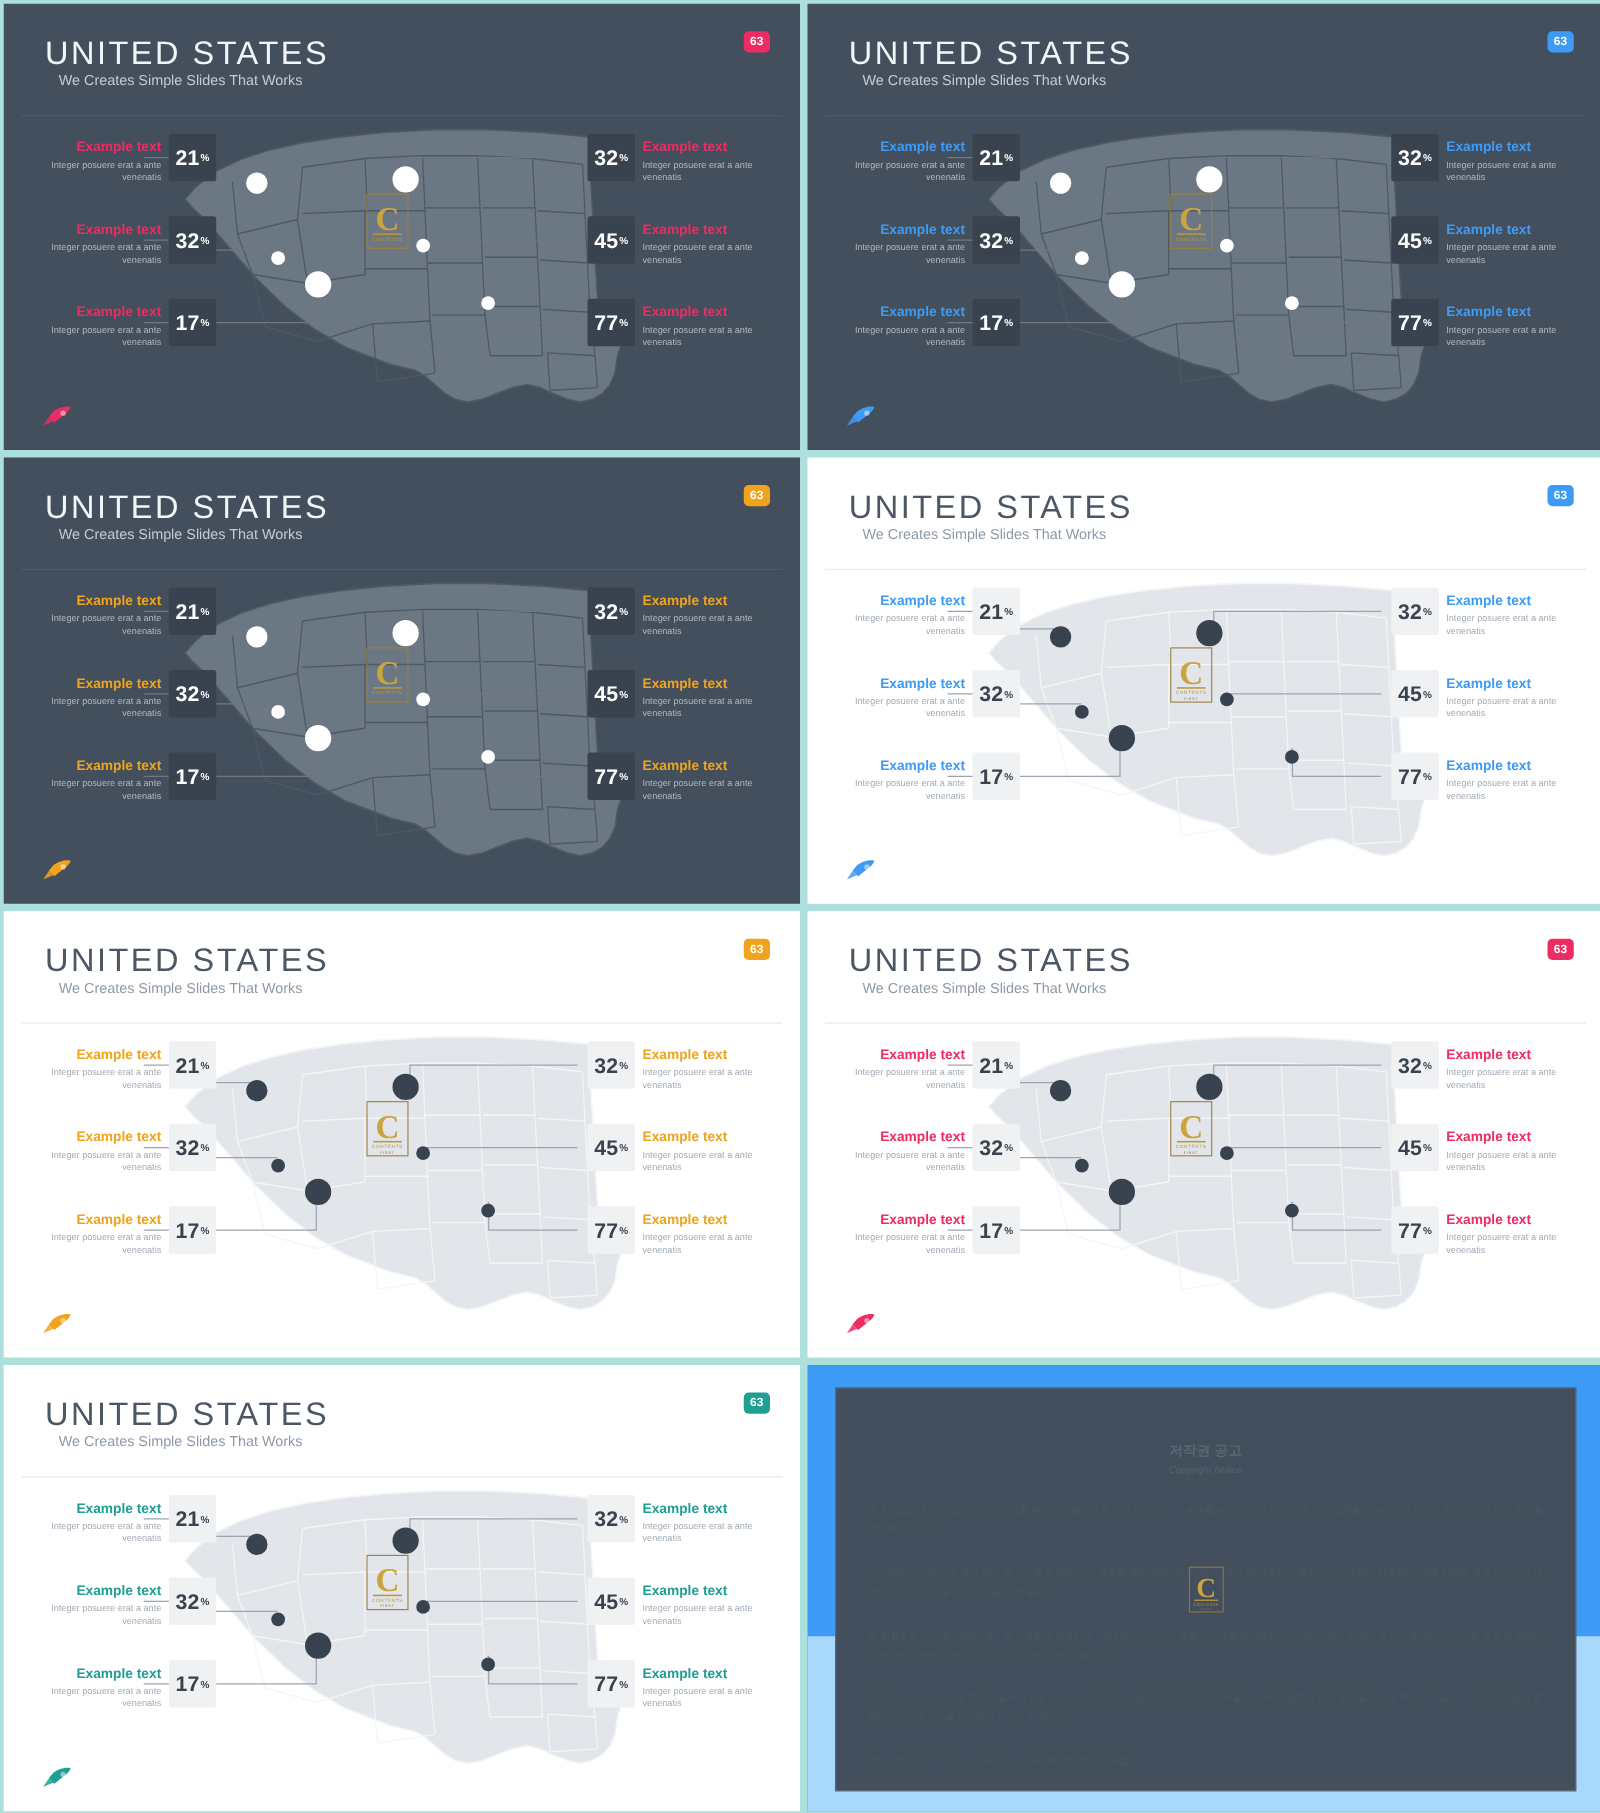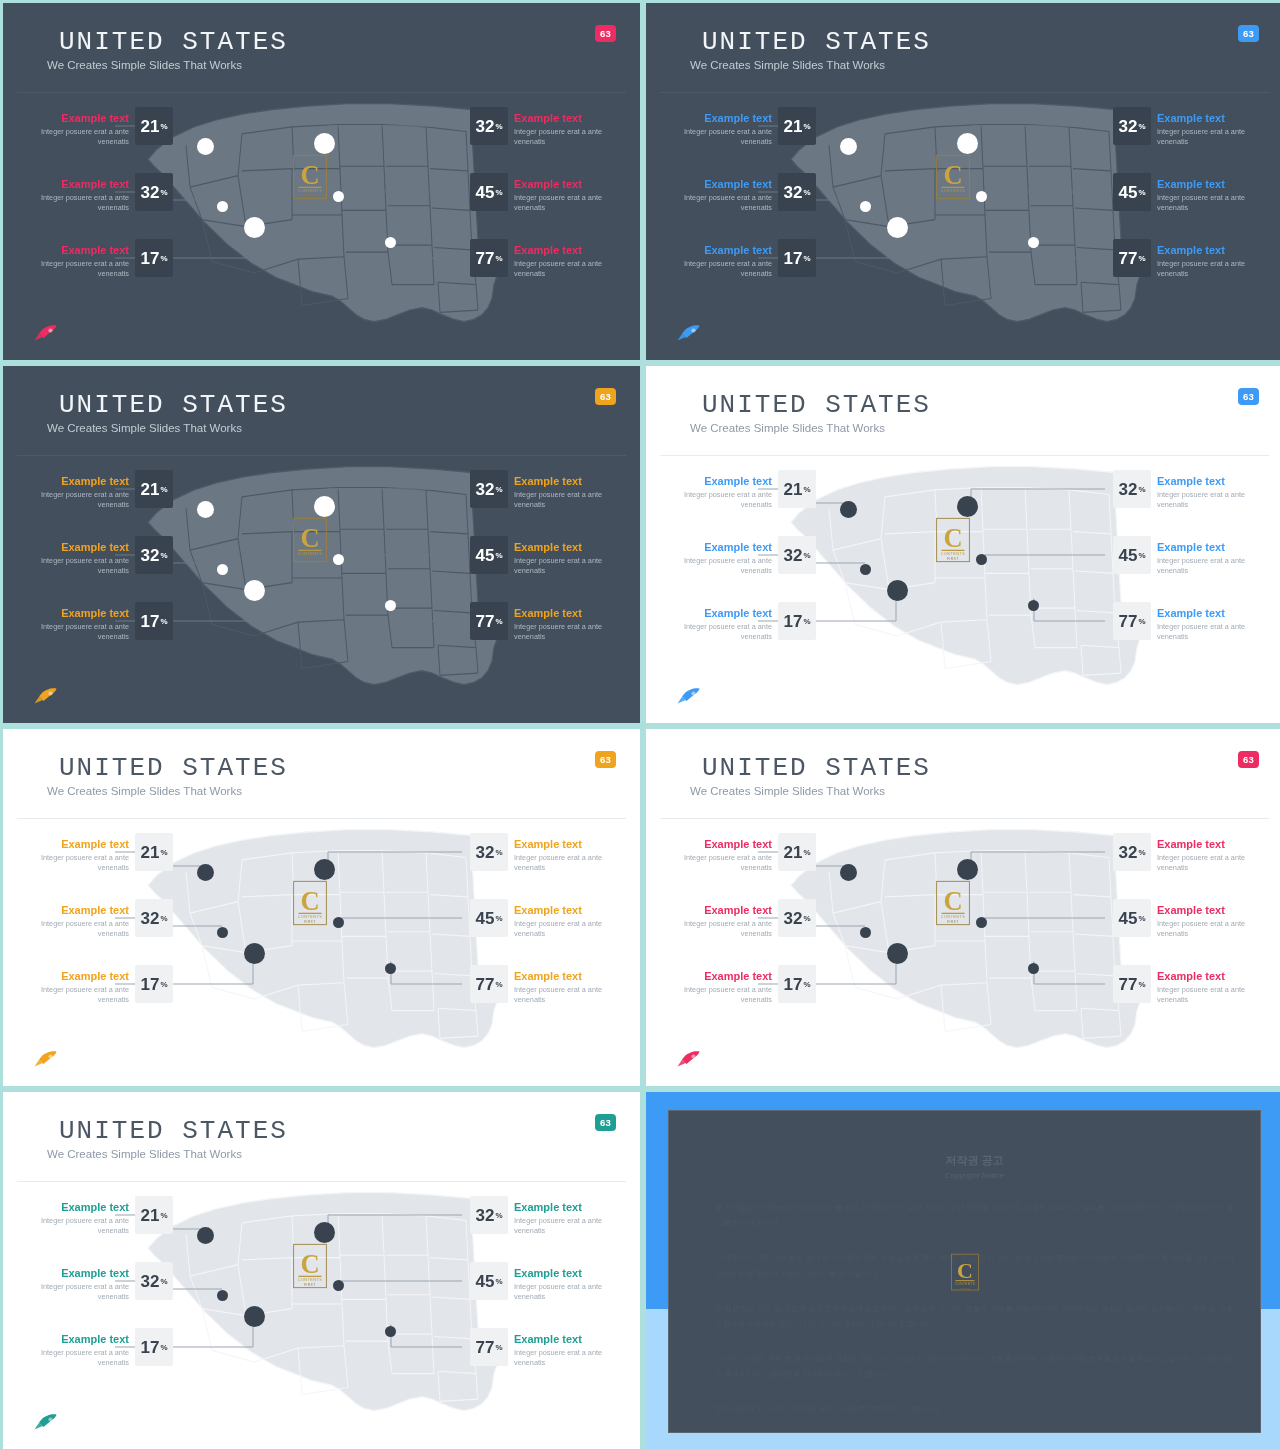--- a/index.html
+++ b/index.html
@@ -17,24 +17,23 @@
     gap: 6px;
     padding: 3px;
   }
   .slide { position: relative; overflow: hidden; }
   .slide.dark  { background: #434f5c; }
   .slide.light { background: #ffffff; }
 
   
   .hdr { position: absolute; left: 0; top: 0; width: 100%; height: 90px; }
   .hdr .title {
-    position: absolute; left: 56px; top: 24px;
+    position: absolute; left: 33px; top: 24px;
     font-size: 26px; letter-spacing: 2.0px; font-weight: 400;
     white-space: nowrap;
-    font-family: Liberation Mono, monospace;
   }
   .hdr .sub {
     position: absolute; left: 44px; top: 56px;
     font-size: 11.5px; font-weight: 400; white-space: nowrap;
   }
   .dark .hdr .title { color: #f2f5f7; }
   .dark .hdr .sub   { color: #c3ccd4; }
   .light .hdr .title { color: #4c5765; }
   .light .hdr .sub   { color: #8e99a6; }
   .hdr .rule { position: absolute; left: 14px; right: 14px; bottom: 0; height: 1px; }
@@ -89,21 +88,21 @@
   
   .marker { position: absolute; border-radius: 50%; }
   .dark  .marker { background: #ffffff; }
   .light .marker { background: #39434f; }
 
   
   .copy-slide { background: #3e9bf5; position: relative; overflow: hidden; }
   .copy-slide .lower { position: absolute; left: 0; bottom: 0; width: 100%; height: 140px; background: #a8d8fb; }
   .copy-card {
     position: absolute; left: 22px; top: 18px; right: 22px; bottom: 16px;
-    background: #434f5c; border: 1px solid #5b6672; padding-left: 20px;
+    background: #434f5c; border: 1px solid #5b6672;
   }
   .copy-title { text-align: center; color: #596673; font-size: 11px; font-weight: 700; margin-top: 42px; }
   .copy-sub   { text-align: center; color: #55626f; font-size: 8px; font-style: italic; margin-top: 3px; }
   .copy-body  { margin: 20px 26px 0 26px; color: #4a5663; font-size: 7.4px; line-height: 2.05; text-align: justify; }
   .copy-logo  { position: absolute; left: 50%; top: 50%; transform: translate(-50%,-45%); }
 </style>
 </head>
 <body>
 
 <div id="grid">

